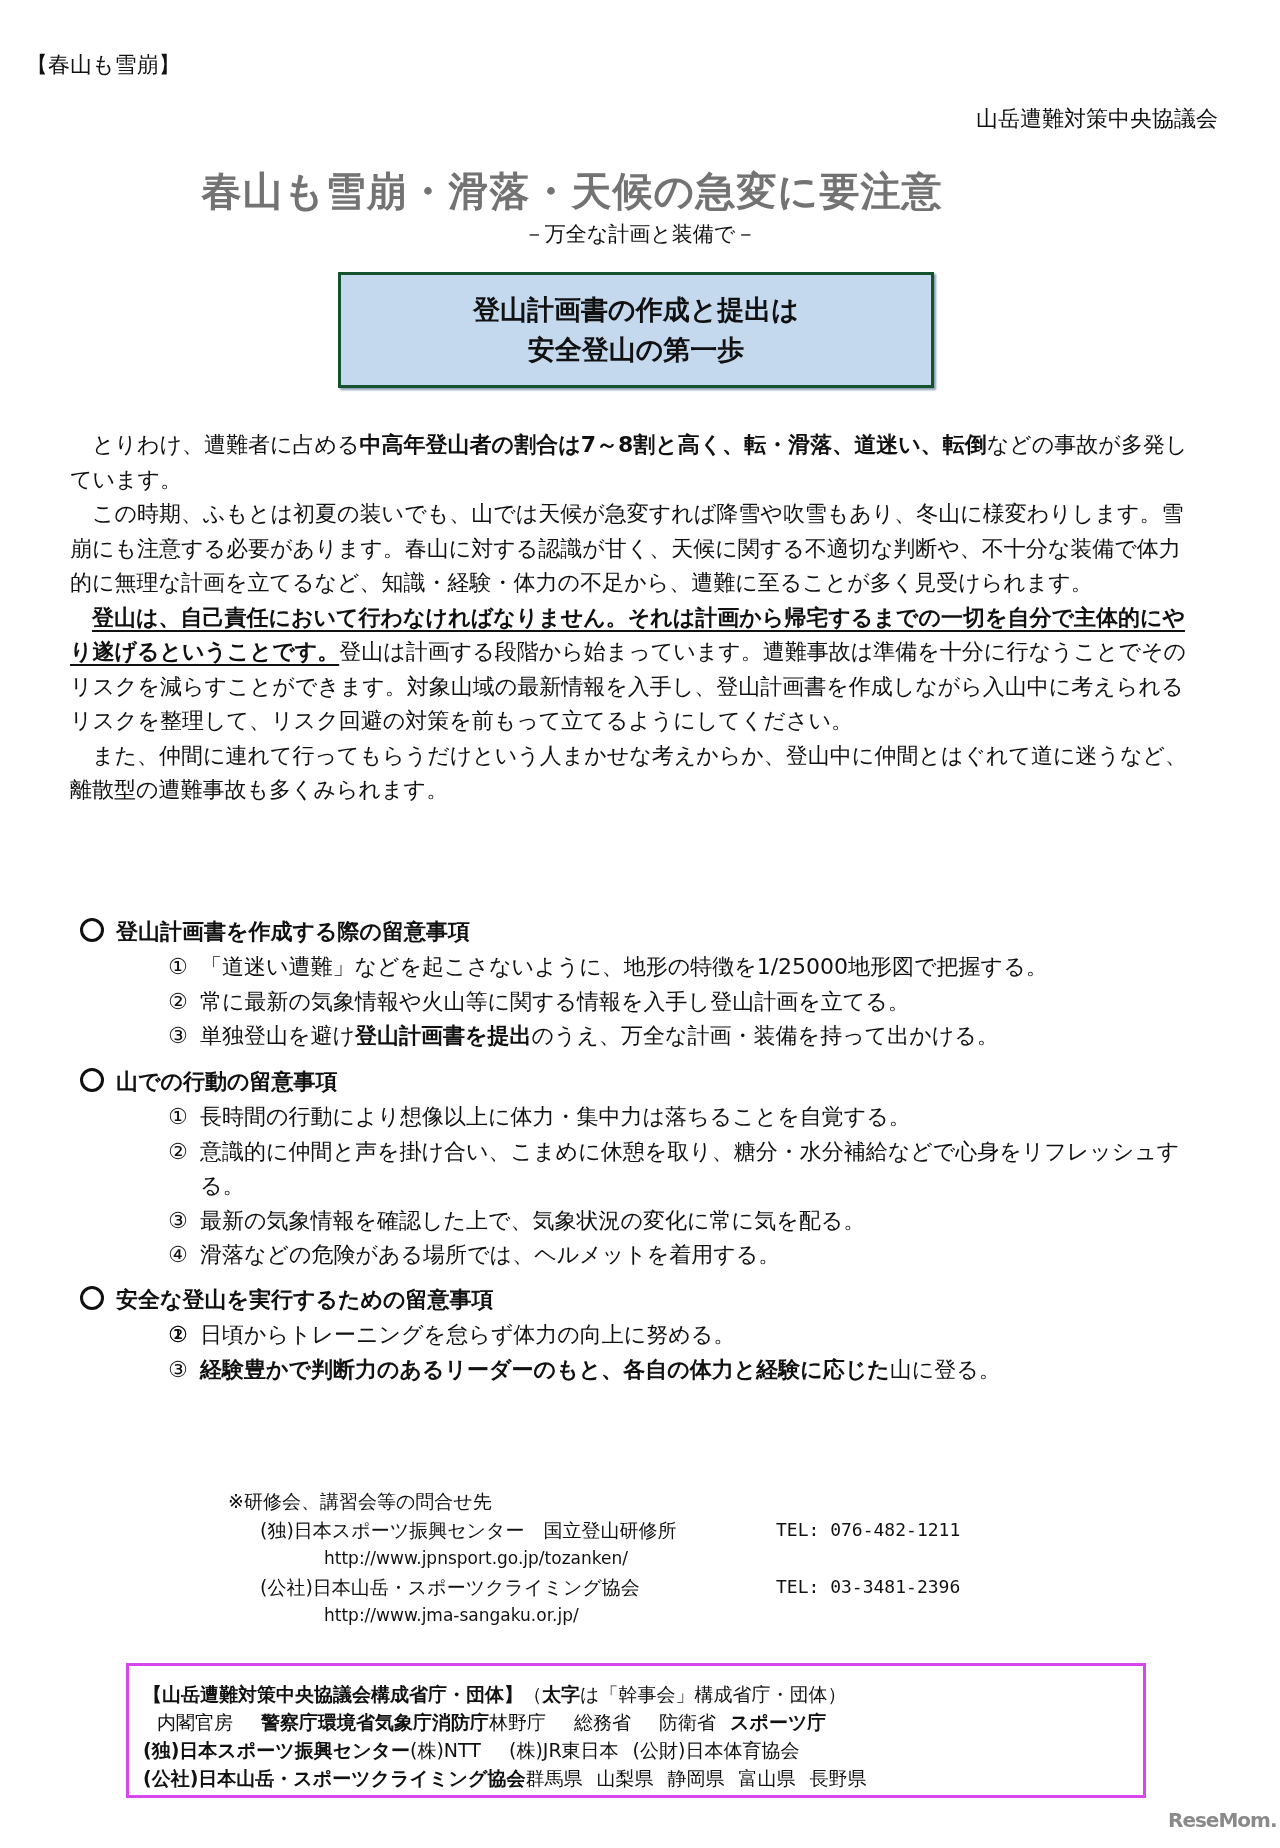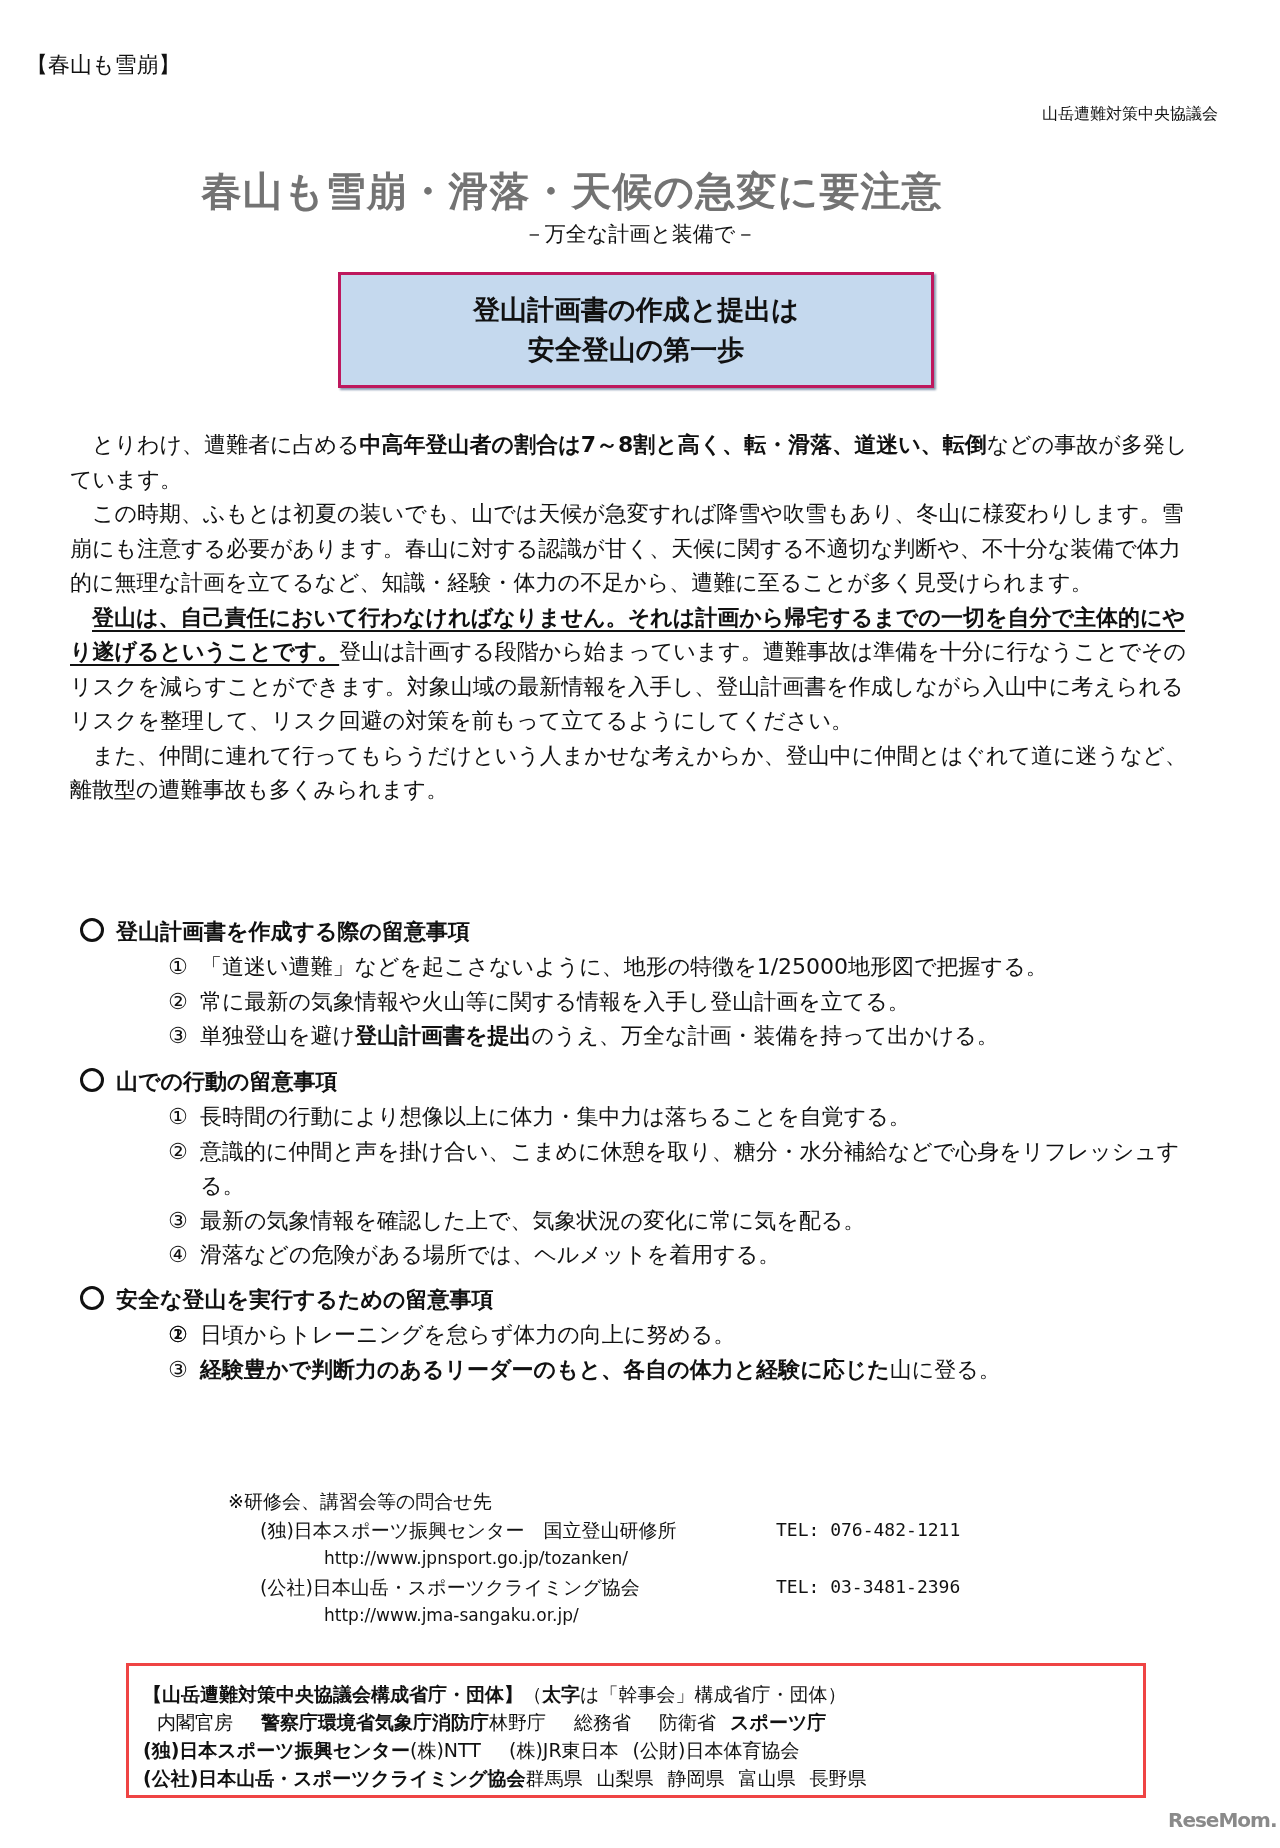--- a/index.html
+++ b/index.html
@@ -16,40 +16,40 @@
       color: #111111;
     }
     .abs { position: absolute; }
     .ref-label {
       left: 26px; top: 50px;
       font-size: 22px;
       letter-spacing: 0px;
     }
     .org-name {
       right: 62px; top: 104px;
-      font-size: 16px;
+      font-size: 22px;
     }
     .main-title {
       left: 0; width: 1144px; top: 164px;
       text-align: center;
       font-size: 40px;
       font-weight: bold;
       color: #737373;
       letter-spacing: 1px;
     }
     .subtitle {
       left: 0; width: 1280px; top: 220px;
       text-align: center;
       font-size: 21px;
     }
     .callout-box {
       left: 338px; top: 272px;
       width: 590px; height: 110px;
       background: #c5d9ee;
-      border: 3px solid #be185d;
+      border: 3px solid #14532d;
       box-shadow: 2px 2px 2px #8a9ab0;
       display: flex;
       flex-direction: column;
       align-items: center;
       justify-content: center;
       font-size: 27px;
       font-weight: bold;
       line-height: 40px;
     }
     .body-text {
@@ -101,21 +101,21 @@
       font-size: 19px;
       line-height: 28.5px;
     }
     .contacts .row { position: relative; height: 28.5px; }
     .contacts .tel { position: absolute; left: 548px; font-family: "DejaVu Sans Mono", "Liberation Mono", monospace; font-size: 18px; }
     .contacts .indent1 { padding-left: 32px; }
     .contacts .indent2 { padding-left: 96px; font-size: 17px; }
     .members-box {
       left: 126px; top: 1663px;
       width: 1020px; height: 135px;
-      border: 3px solid #ef4444;
+      border: 3px solid #d946ef;
       box-sizing: border-box;
       padding: 14px 8px 0 14px;
       font-size: 19px;
       line-height: 28px;
     }
     .members-box .line { white-space: nowrap; }
     .members-box span.m { display: inline-block; margin-right: 28px; }
     .members-box span.m.tight { margin-right: 14px; }
     .watermark {
       left: 1168px; top: 1808px;

